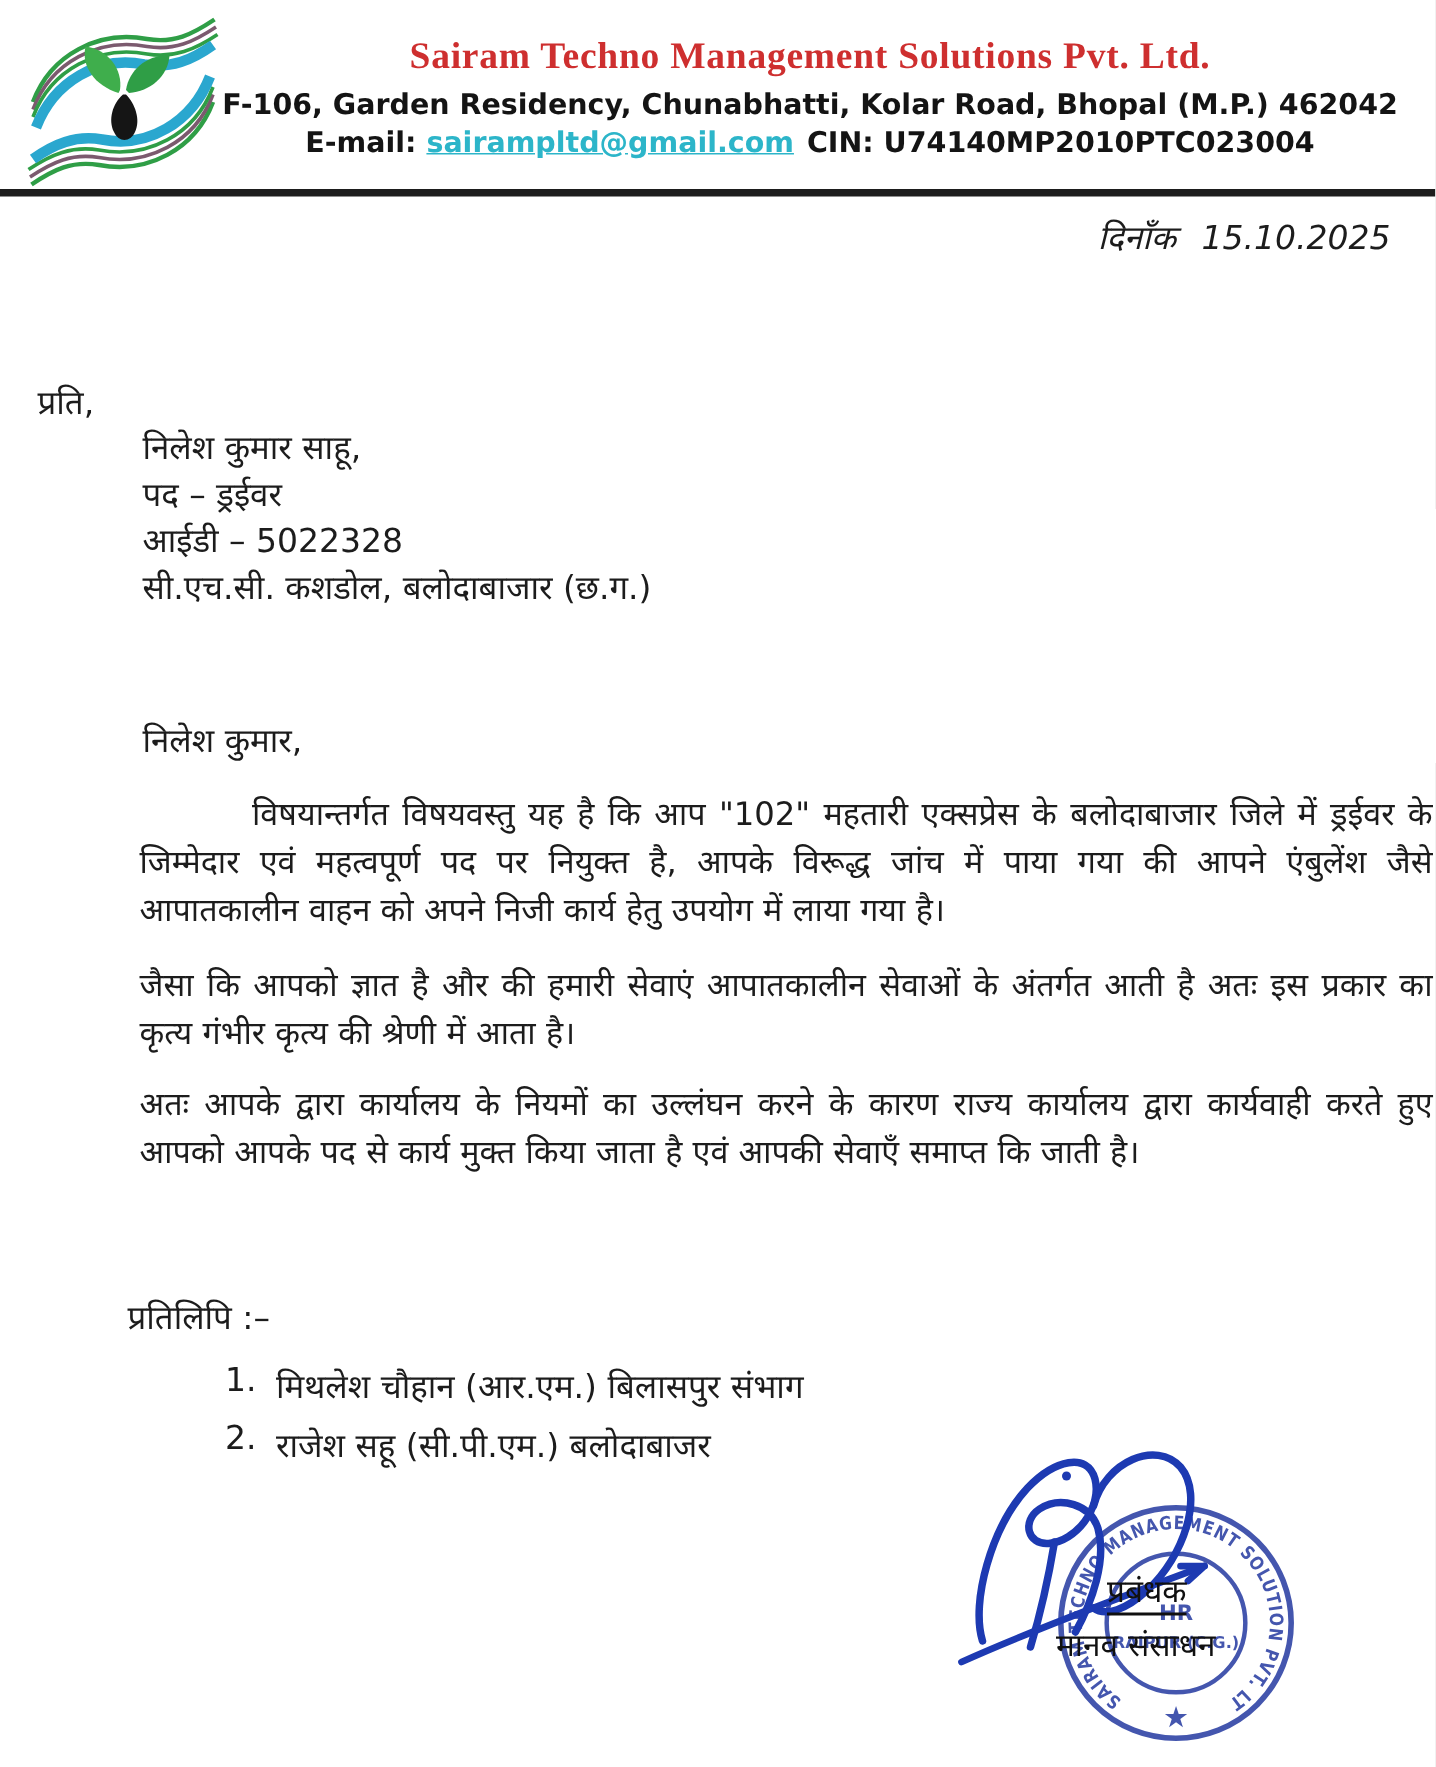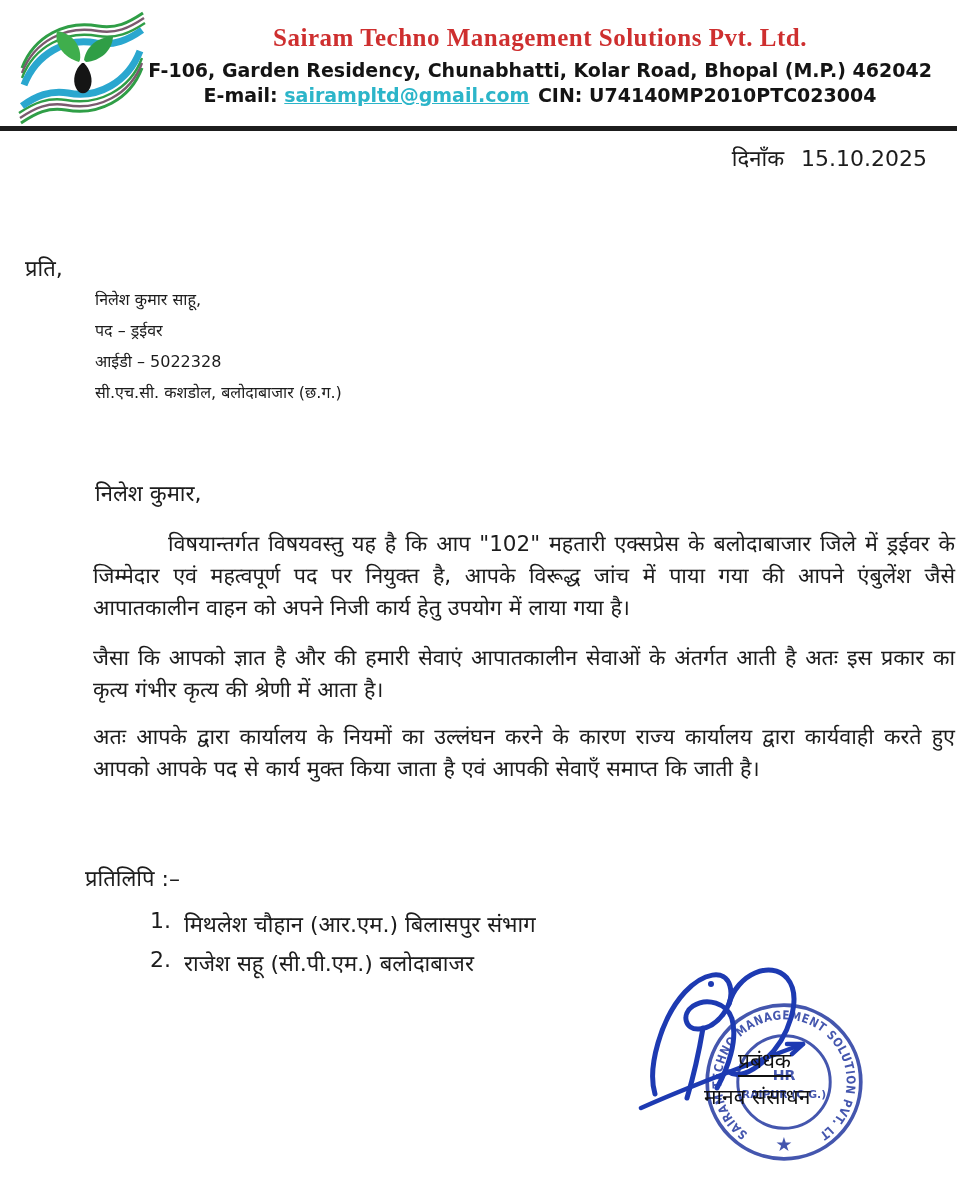--- a/index.html
+++ b/index.html
@@ -18,24 +18,24 @@
   .company-name{
     font-family:"Liberation Serif","DejaVu Serif",serif;
     font-size:25px;font-weight:700;letter-spacing:.5px;
   }
   .address-line{font-size:19px;font-weight:700;margin-top:7px;color:#141414;}
   .contact-line{font-size:19px;font-weight:700;margin-top:3px;color:#141414;}
   .email-link{text-decoration:underline;cursor:pointer;}
   .cin{margin-left:2px;}
   .divider{position:absolute;left:0;top:126px;width:957px;height:5px;background:#1d1d1d;}
   
-  .date-line{position:absolute;top:142px;right:30px;font-size:22px;}
+  .date-line{position:absolute;top:142px;right:30px;font-size:22px;font-style:italic;}
   .date-label{margin-right:10px;}
   .salutation{position:absolute;left:25px;top:252px;font-size:22px;}
-  .recipient-lines{position:absolute;left:95px;top:284px;font-size:16px;line-height:31px;}
+  .recipient-lines{position:absolute;left:95px;top:284px;font-size:22px;line-height:31px;}
   .subject{position:absolute;left:25px;top:424px;font-size:22px;}
   .greeting{position:absolute;left:95px;top:477px;font-size:22px;}
   .para{position:absolute;left:80px;width:862px;font-size:21.5px;line-height:32px;text-align:justify;margin-left:13px;}
   .para1{top:528px;text-indent:75px;}
   .para2{top:642px;}
   .para3{top:721px;}
   .copy-heading{position:absolute;left:85px;top:862px;font-size:22px;}
   .copy-list{position:absolute;left:150px;top:908px;font-size:22px;}
   .copy-item{display:flex;margin-bottom:9px;}
   .copy-num{width:34px;}

